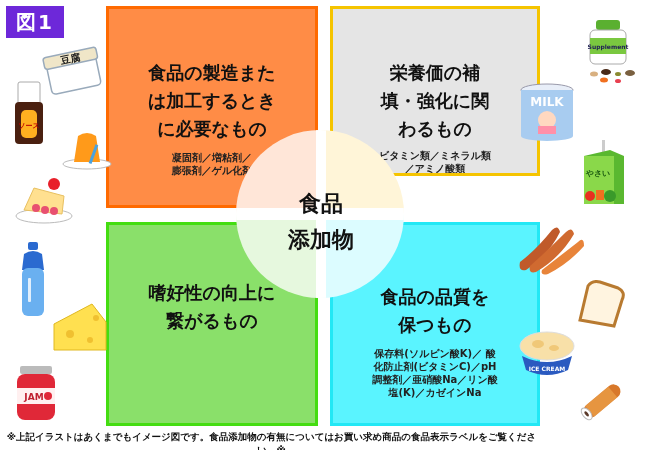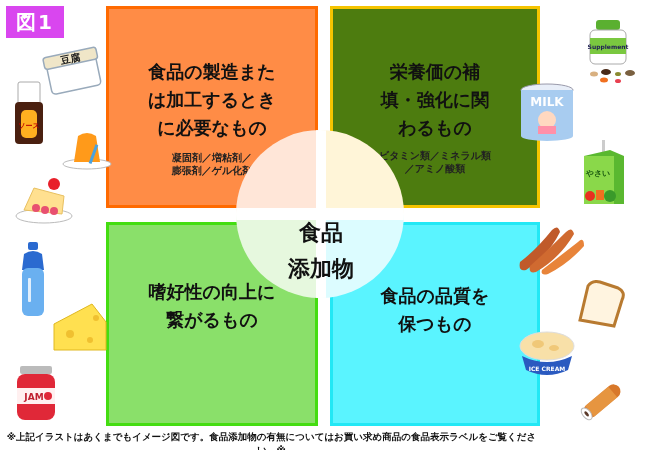--- a/index.html
+++ b/index.html
@@ -1,33 +1,33 @@
 <!DOCTYPE html>
 <html><head>
   <meta charset="utf-8">
   <style>
     * { margin: 0; padding: 0; box-sizing: border-box; }
     html, body { width: 648px; height: 450px; background: #ffffff; overflow: hidden; }
     body { position: relative; font-family: "DejaVu Sans", "Liberation Sans", sans-serif; color: #111; }
 
     .fig-label {
       position: absolute; left: 6px; top: 6px; width: 58px; height: 32px;
-      background: #d946ef; color: #fff; font-weight: bold; font-size: 20px;
+      background: #6d28d9; color: #fff; font-weight: bold; font-size: 20px;
       display: flex; align-items: center; justify-content: center; letter-spacing: 2px;
     }
 
     .quad { position: absolute; border-style: solid; border-width: 3px; overflow: hidden; }
     .q-orange { left: 106px; top: 6px; width: 212px; height: 202px; background: #ff8c46; border-color: #ff6a00; }
-    .q-yellow { left: 330px; top: 6px; width: 210px; height: 202px; background: #4d7c0f; border-color: #f5c400; }
+    .q-yellow { left: 330px; top: 6px; width: 210px; height: 170px; background: #e5e5e5; border-color: #f5c400; }
     .q-green  { left: 106px; top: 222px; width: 212px; height: 204px; background: #8ae06a; border-color: #44dd11; }
     .q-cyan   { left: 330px; top: 222px; width: 210px; height: 204px; background: #5af4ff; border-color: #22e8f5; }
 
     .quad .title {
       position: absolute; left: 0; right: 0; text-align: center; font-weight: bold;
-      font-size: 18px; line-height: 28px; color: #111; white-space: pre-line; font-family: Liberation Mono, monospace;
+      font-size: 18px; line-height: 28px; color: #111; white-space: pre-line;
     }
     .quad .sub {
       position: absolute; left: 0; right: 0; text-align: center; font-weight: bold;
       font-size: 10px; line-height: 13px; color: #222; white-space: pre-line;
     }
 
     .q-orange .title { top: 50px; }
     .q-orange .sub { top: 142px; }
     .q-yellow .title { top: 50px; }
     .q-yellow .sub { top: 140px; }
@@ -43,21 +43,21 @@
     .center-circle .pc { position: absolute; width: 50%; height: 50%; }
     .pc.tl { left: 0; top: 0; background: #ffe6d8; }
     .pc.tr { right: 0; top: 0; background: #fff5d8; }
     .pc.bl { left: 0; bottom: 0; background: #e6f8de; }
     .pc.br { right: 0; bottom: 0; background: #dcfcff; }
     .center-circle .gap-v { position: absolute; left: 80px; top: 0; width: 10px; height: 100%; background: #ffffff; }
     .center-circle .gap-h { position: absolute; top: 78px; left: 0; height: 12px; width: 100%; background: #ffffff; }
 
     .center-label {
       position: absolute; left: 246px; top: 186px; width: 150px; text-align: center;
-      font-weight: bold; font-size: 22px; line-height: 36px; color: #111; white-space: pre-line; margin-top: 29px;
+      font-weight: bold; font-size: 22px; line-height: 36px; color: #111; white-space: pre-line;
     }
 
     .illus { position: absolute; }
 
     .footer {
       position: absolute; left: 0; top: 431px; width: 543px; text-align: center;
       font-size: 9.5px; font-weight: bold; color: #111;
     }
   </style>
 </head>
@@ -79,20 +79,24 @@
   <div class="sub">ビタミン類／ミネラル類
 ／アミノ酸類</div>
 </div>
 <div class="quad q-green">
   <div class="title">嗜好性の向上に
 繋がるもの</div>
 </div>
 <div class="quad q-cyan">
   <div class="title">食品の品質を
 保つもの</div>
+  <div class="sub">保存料(ソルビン酸K)／ 酸
+化防止剤(ビタミンC)／pH
+調整剤／亜硝酸Na／リン酸
+塩(K)／カゼインNa</div>
 </div>
 
 <div class="center-circle">
   <div class="pc tl"></div>
     <div class="pc tr"></div>
     <div class="pc bl"></div>
     <div class="pc br"></div>
   <div class="gap-v"></div>
     <div class="gap-h"></div>
 </div>

